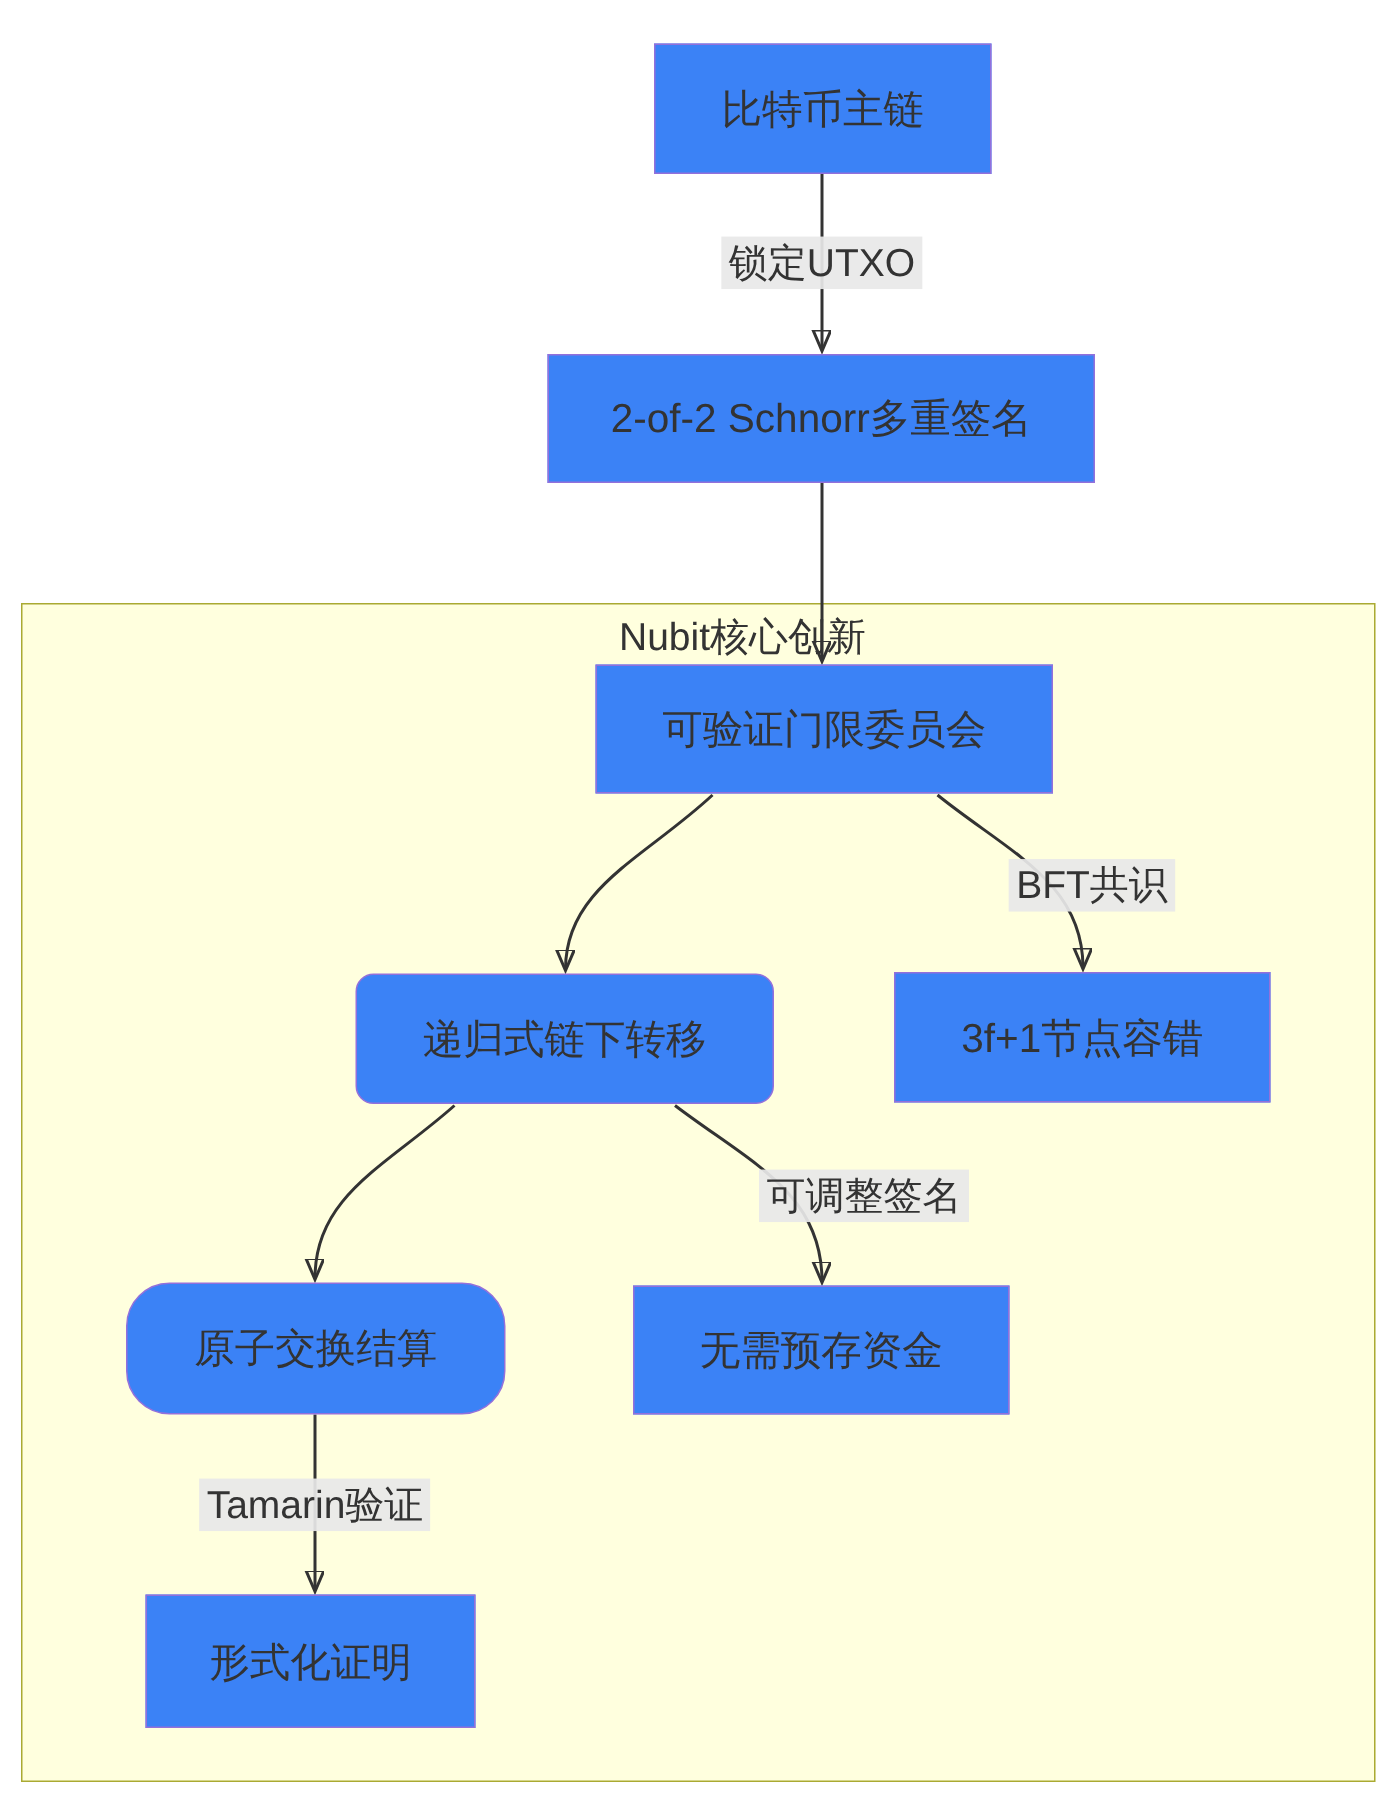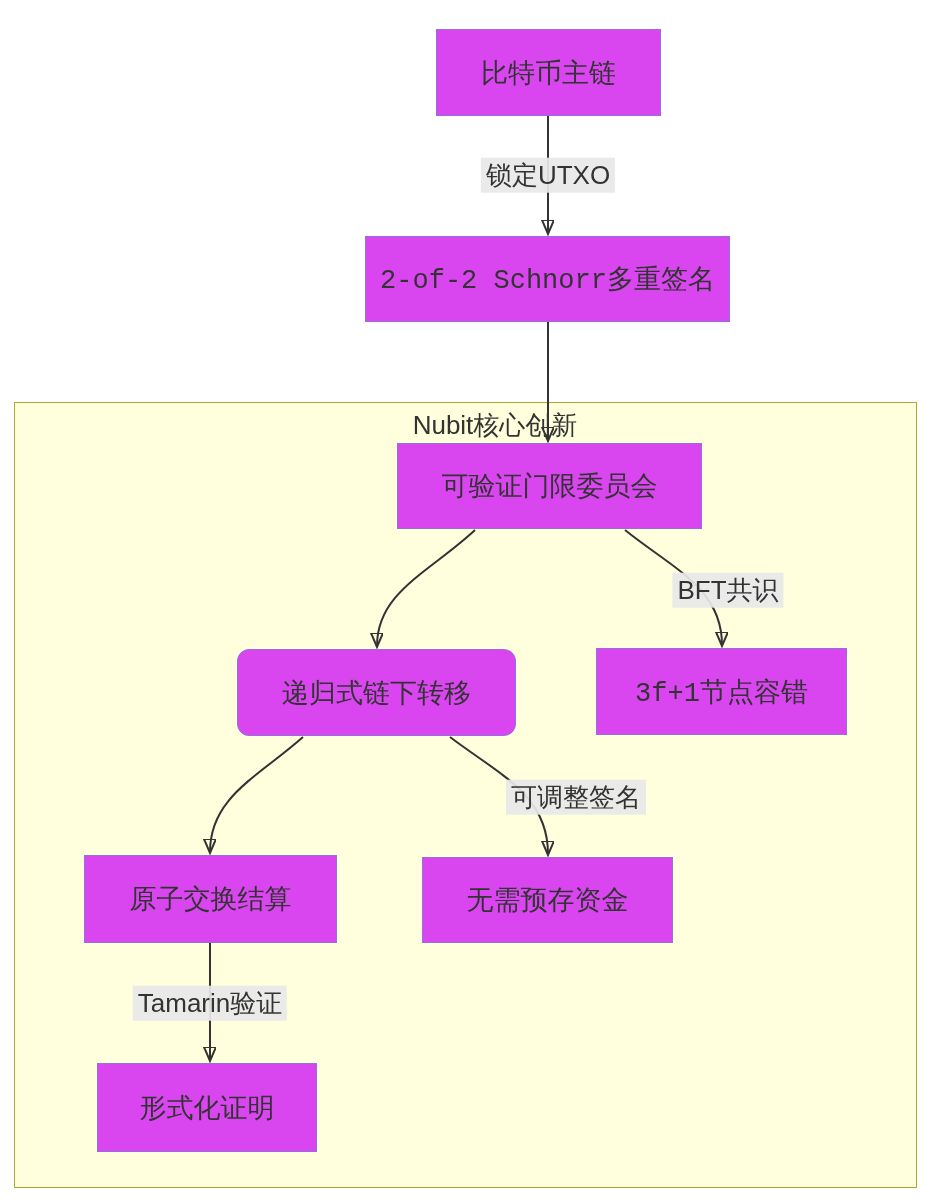--- a/index.html
+++ b/index.html
@@ -43,38 +43,37 @@
     z-index: 2;
   }
   svg.edges path {
     fill: none;
     stroke: #333333;
     stroke-width: 2px;
   }
   .node {
     position: absolute;
     box-sizing: border-box;
-    background: #d946ef;
+    background: #3b82f6;
     border: 1.5px solid #9370DB;
     color: #333333;
     font-size: 27px;
     display: flex;
     align-items: center;
     justify-content: center;
     text-align: center;
     white-space: nowrap;
     z-index: 3;
-    font-family: Liberation Mono, monospace;
   }
   .n-bitcoin   { left: 436px; top: 29px;   width: 225px; height: 87px; }
   .n-schnorr   { left: 365px; top: 236px;  width: 365px; height: 86px; }
   .n-committee { left: 397px; top: 443px;  width: 305px; height: 86px; }
   .n-recursive { left: 237px; top: 649px;  width: 279px; height: 87px; border-radius: 12px; }
   .n-bft       { left: 596px; top: 648px;  width: 251px; height: 87px; }
-  .n-atomic    { left: 84px;  top: 855px;  width: 253px; height: 88px; }
+  .n-atomic    { left: 84px;  top: 855px;  width: 253px; height: 88px; border-radius: 29px; }
   .n-nofund    { left: 422px; top: 857px;  width: 251px; height: 86px; }
   .n-formal    { left: 97px;  top: 1063px; width: 220px; height: 89px; }
   .edge-label {
     position: absolute;
     transform: translate(-50%, -50%);
     background: rgba(232, 232, 232, 0.92);
     color: #333333;
     font-size: 26px;
     line-height: 1.1;
     padding: 3px 5px;

